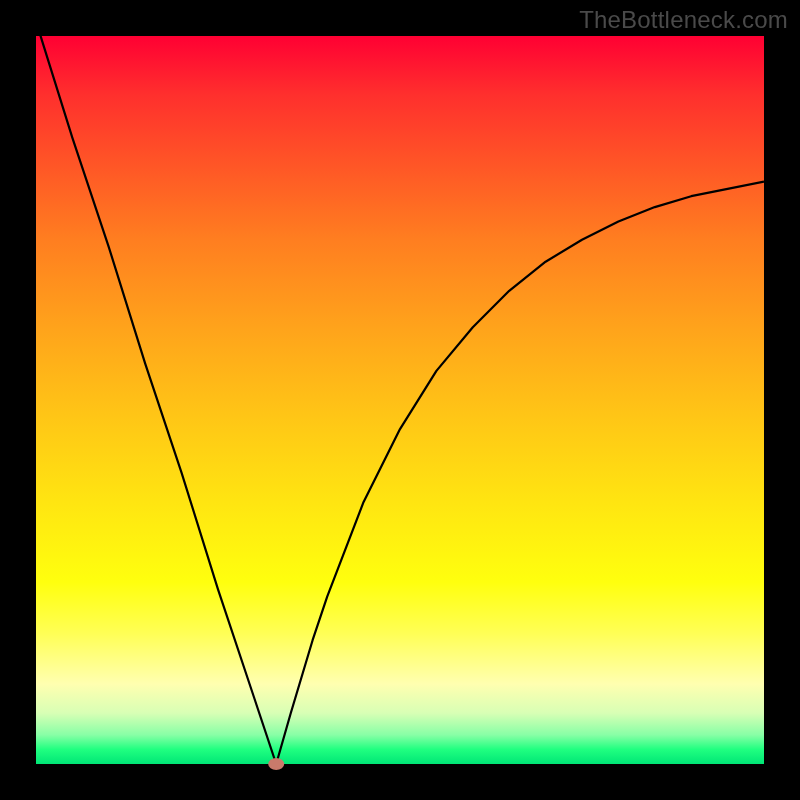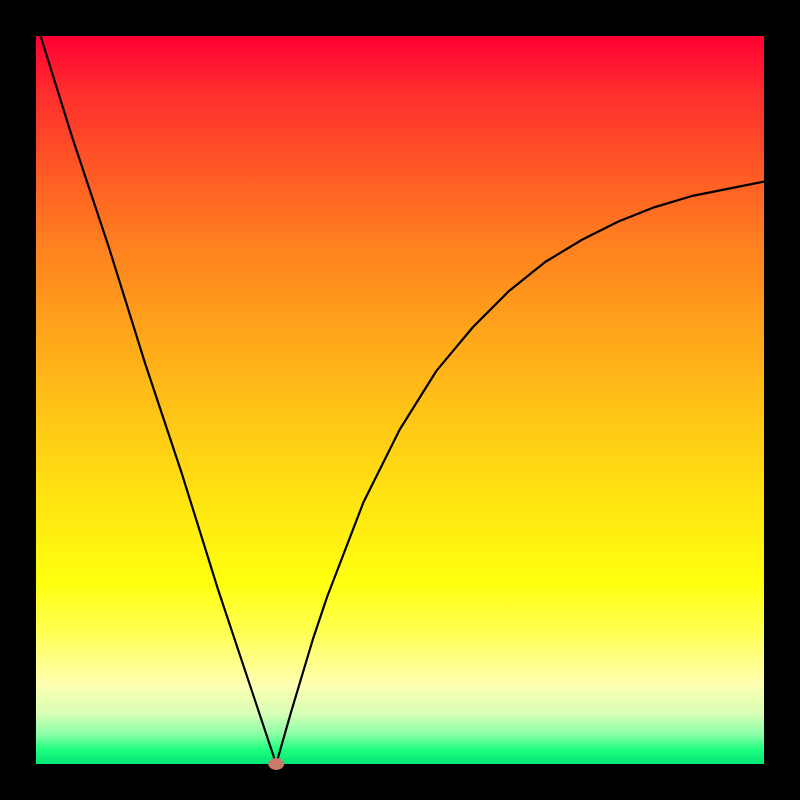--- a/index.html
+++ b/index.html
@@ -58,13 +58,14 @@
 </head>
 <body>
 
 <div class="frame">
   <div class="plot-area">
     <svg class="curve-svg" viewBox="0 0 728 728" preserveAspectRatio="none">
       <path fill="none" stroke="#000" stroke-width="2.2" stroke-linejoin="round" d="M0.0 -14.6 L36.4 101.9 L72.8 211.1 L109.2 327.6 L145.6 436.8 L182.0 553.3 L218.4 662.5 L240.2 728.0 L254.8 677.0 L276.6 604.2 L291.2 560.6 L327.6 465.9 L364.0 393.1 L400.4 334.9 L436.8 291.2 L473.2 254.8 L509.6 225.7 L546.0 203.8 L582.4 185.6 L618.8 171.1 L655.2 160.2 L691.6 152.9 L728.0 145.6 " id="curve-path"></path>
       <ellipse class="marker" id="min-marker" cx="240.2" cy="728.0" rx="8" ry="6"></ellipse>
     </svg>
   </div>
+  <div class="watermark">TheBottleneck.com</div>
 </div>
 
 </body></html>

